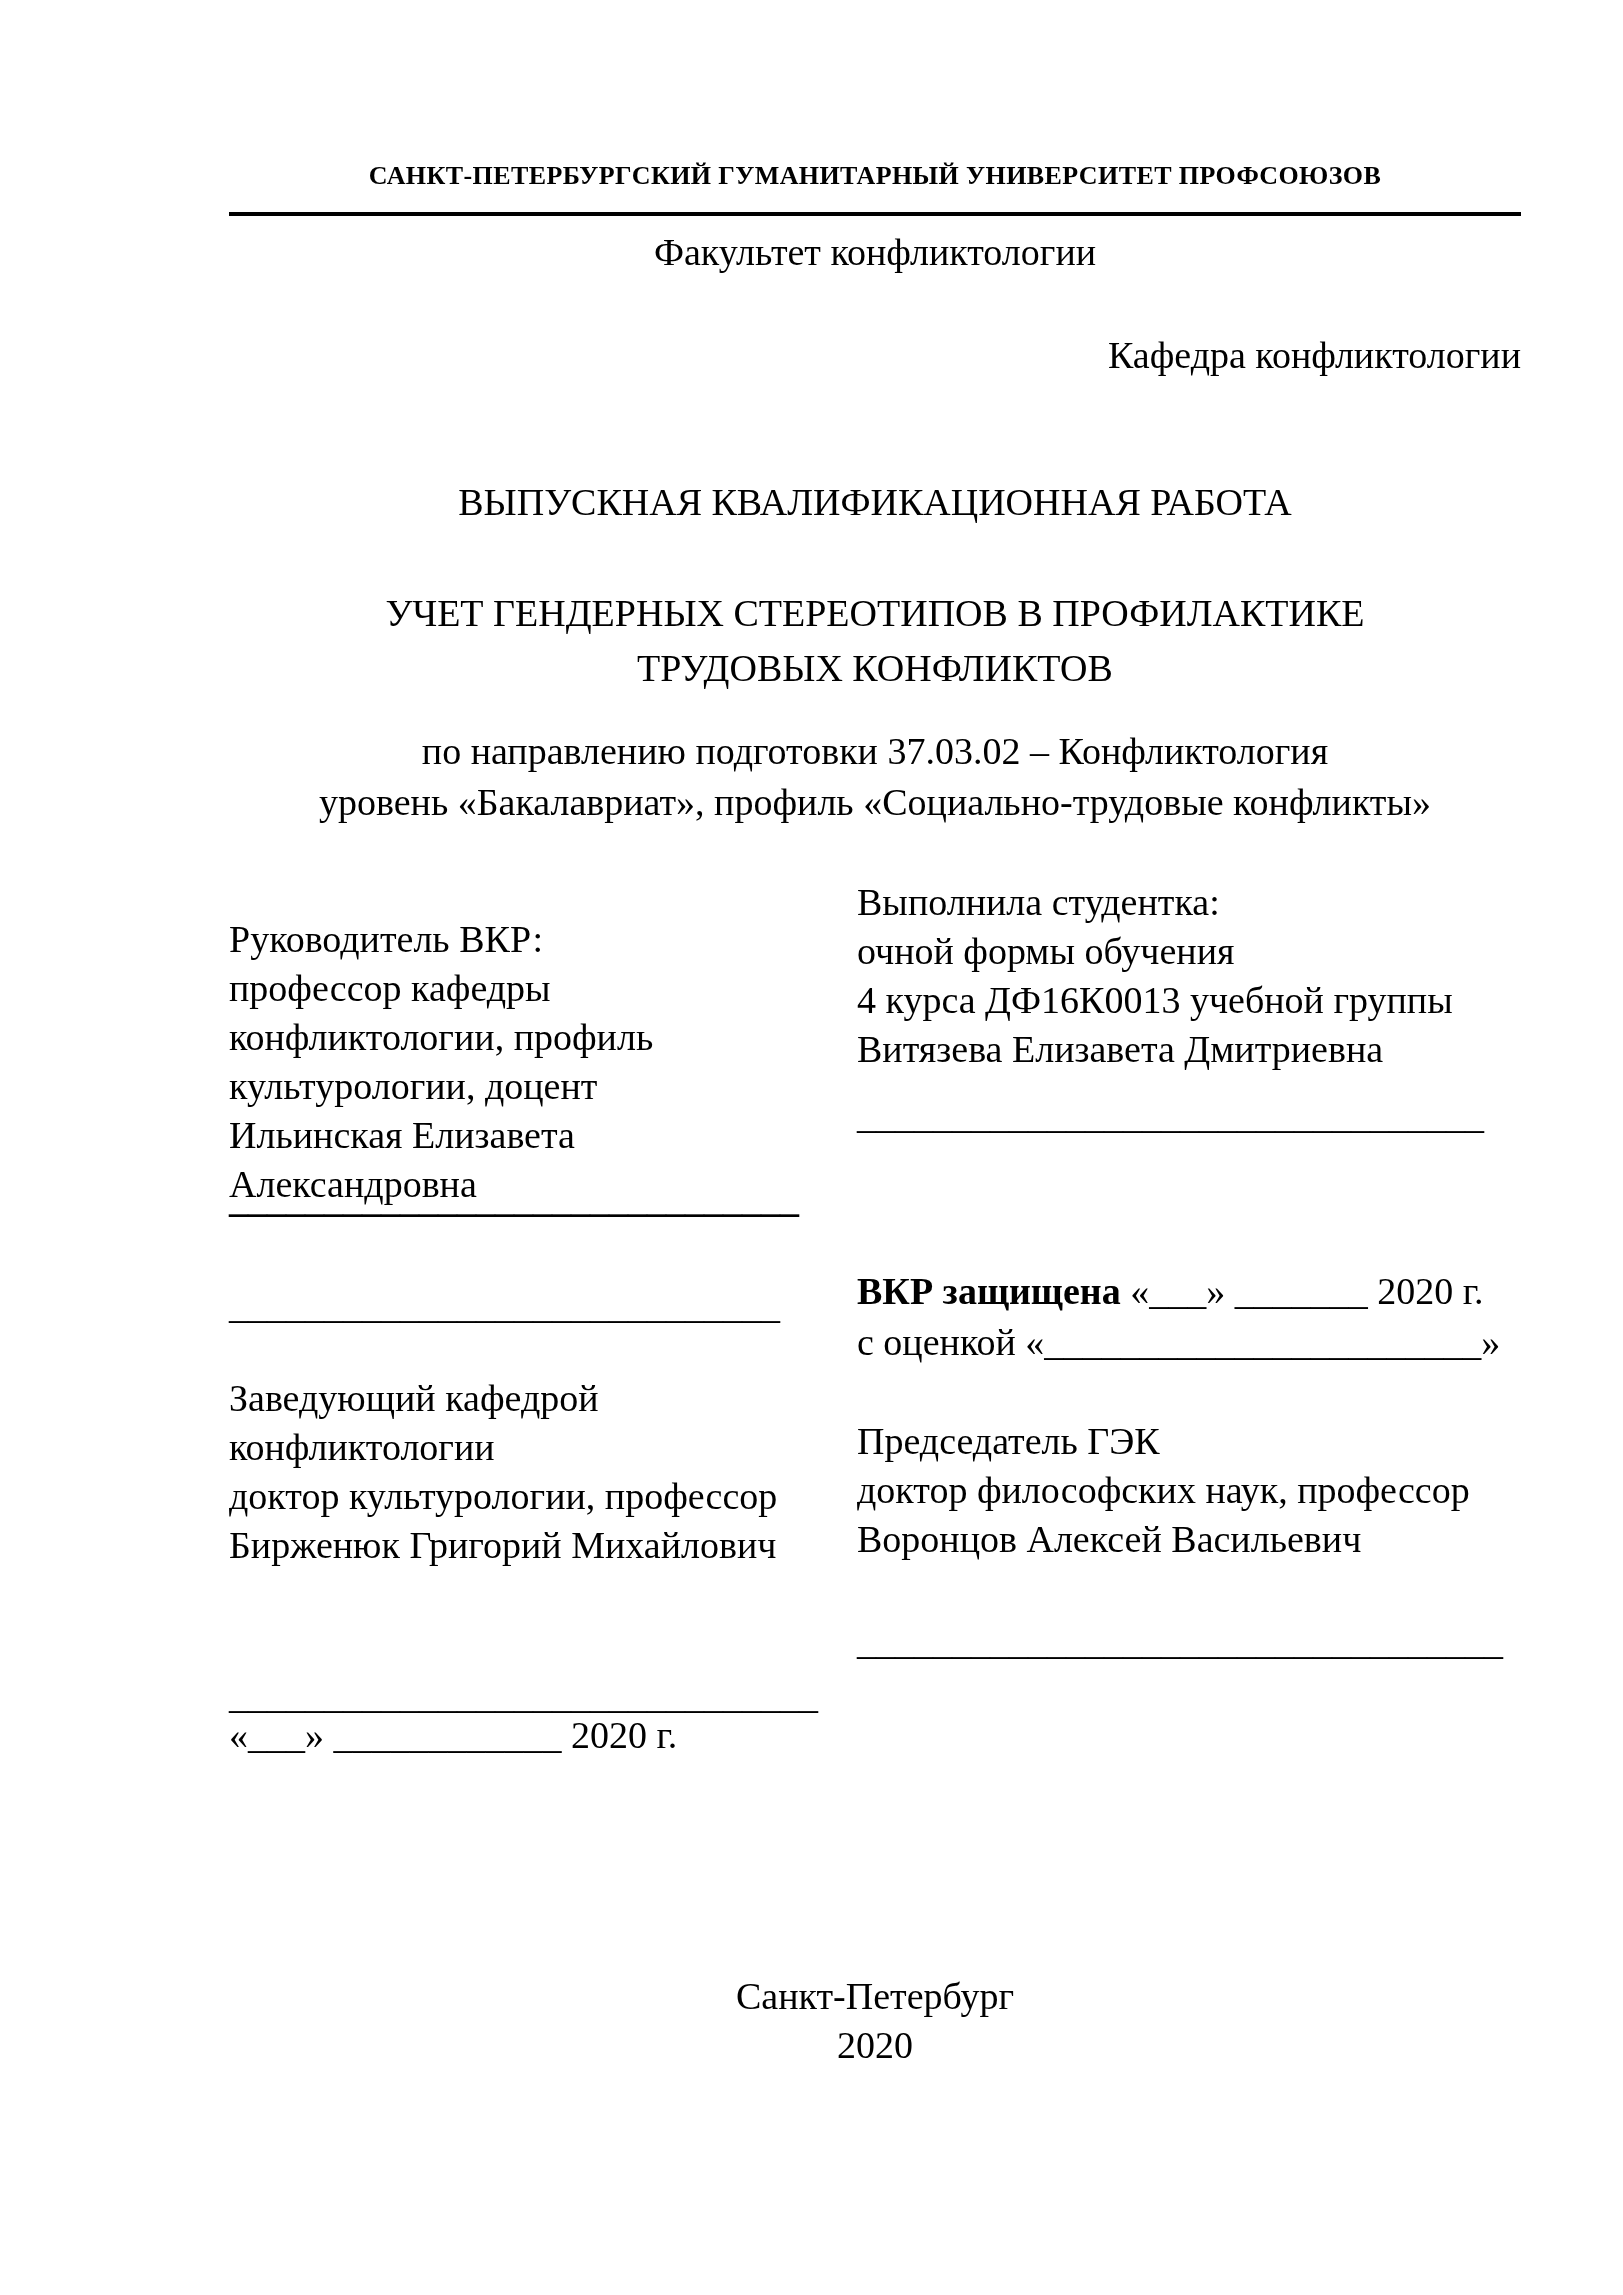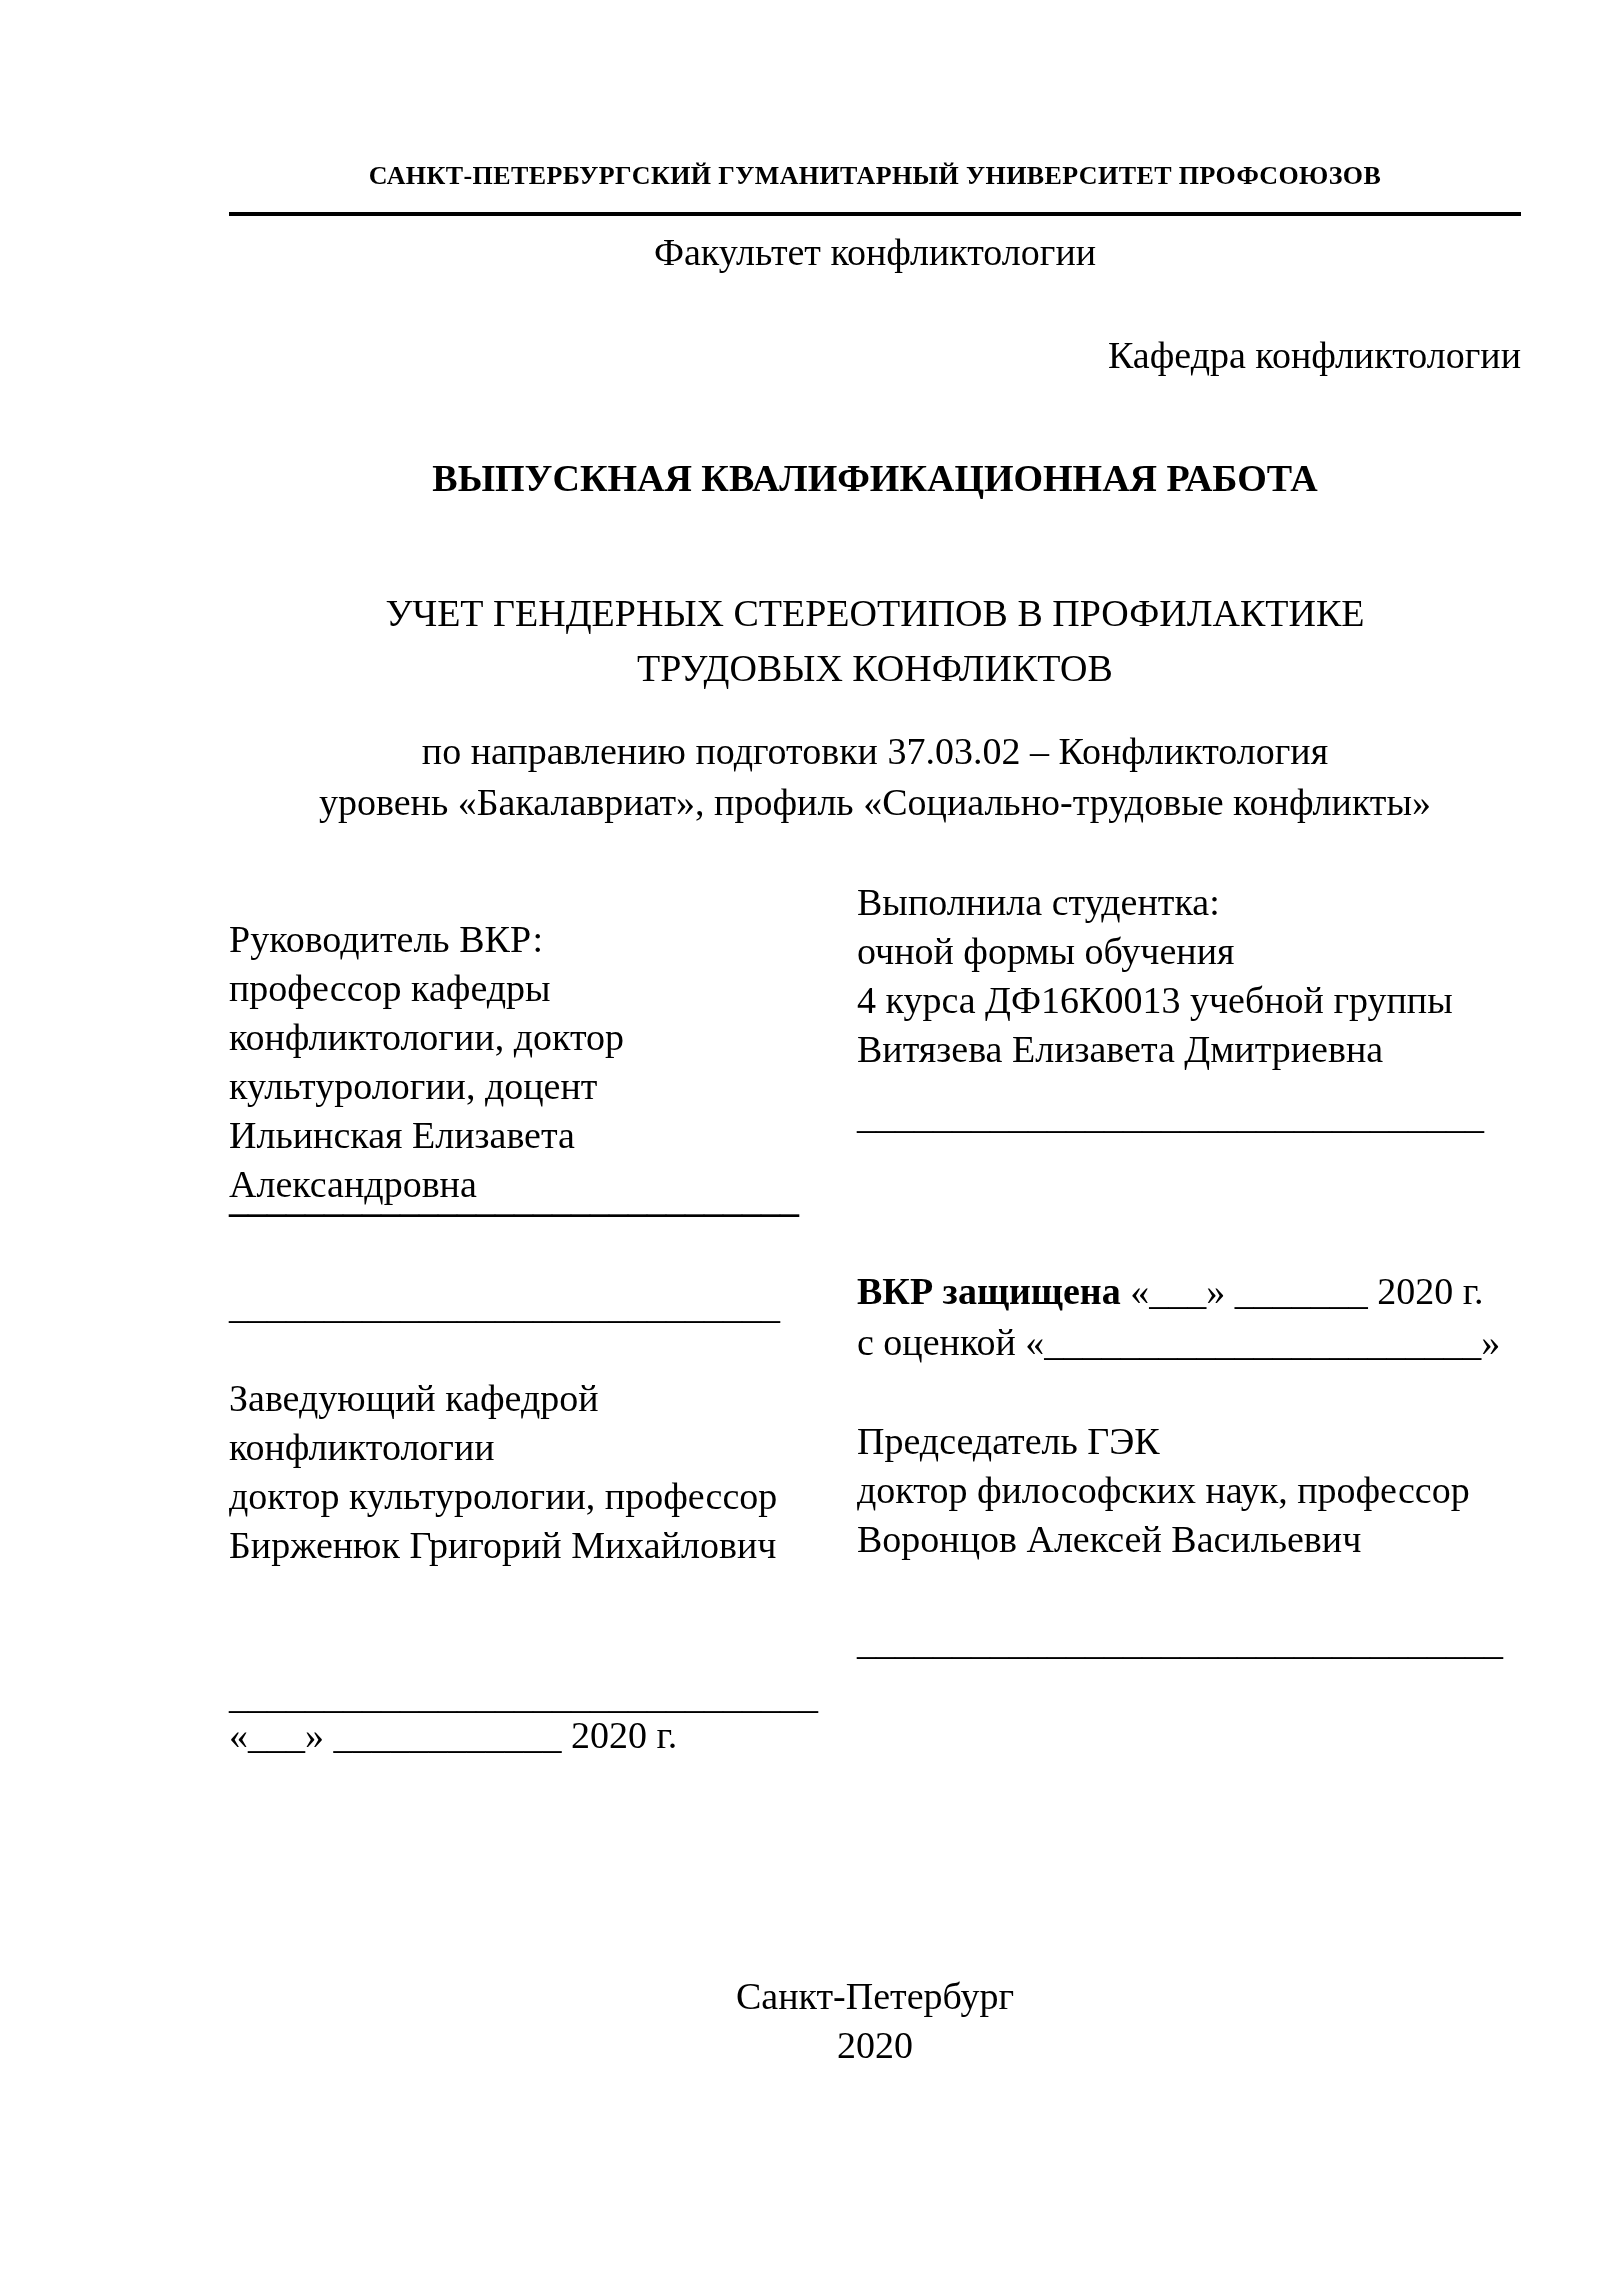--- a/index.html
+++ b/index.html
@@ -31,21 +31,21 @@
     letter-spacing: 0.4px;
   }
   .header-rule {
     top: 212px;
     height: 3.9px;
     background: #000000;
   }
   .faculty { top: 230px; }
   .department { top: 333px; }
 
-  .work-type { top: 456px; font-weight: bold; }
+  .work-type { top: 480px; font-weight: normal; }
   .thesis-title { top: 586px; font-weight: normal; line-height: 55px; }
   .direction { top: 729px; }
   .level-profile { top: 780px; }
 
   .col-left  { left: 229px;  width: 612px; line-height: 49px; }
   .col-right { left: 857px; width: 683px; line-height: 49px; }
 
   .sup-block   { top: 915px; }
   .sup-sig1    { top: 1175px; font-weight: bold; }
   .sup-sig2    { top: 1281px; }
@@ -83,21 +83,21 @@
     <div>ТРУДОВЫХ КОНФЛИКТОВ</div>
   </div>
 
   <div class="abs content-w center direction">по направлению подготовки 37.03.02 – Конфликтология</div>
 
   <div class="abs content-w center level-profile">уровень «Бакалавриат», профиль «Социально-трудовые конфликты»</div>
 
   <div class="abs col-left sup-block">
     <div>Руководитель ВКР:</div>
     <div>профессор кафедры</div>
-    <div>конфликтологии, доктор</div>
+    <div>конфликтологии, профиль</div>
     <div>культурологии, доцент</div>
     <div>Ильинская Елизавета</div>
     <div>Александровна</div>
   </div>
 
   <div class="abs col-left sup-sig1 sig-line">______________________________</div>
 
   <div class="abs col-left sup-sig2 sig-line">_____________________________</div>
 
   <div class="abs col-left head-block">

